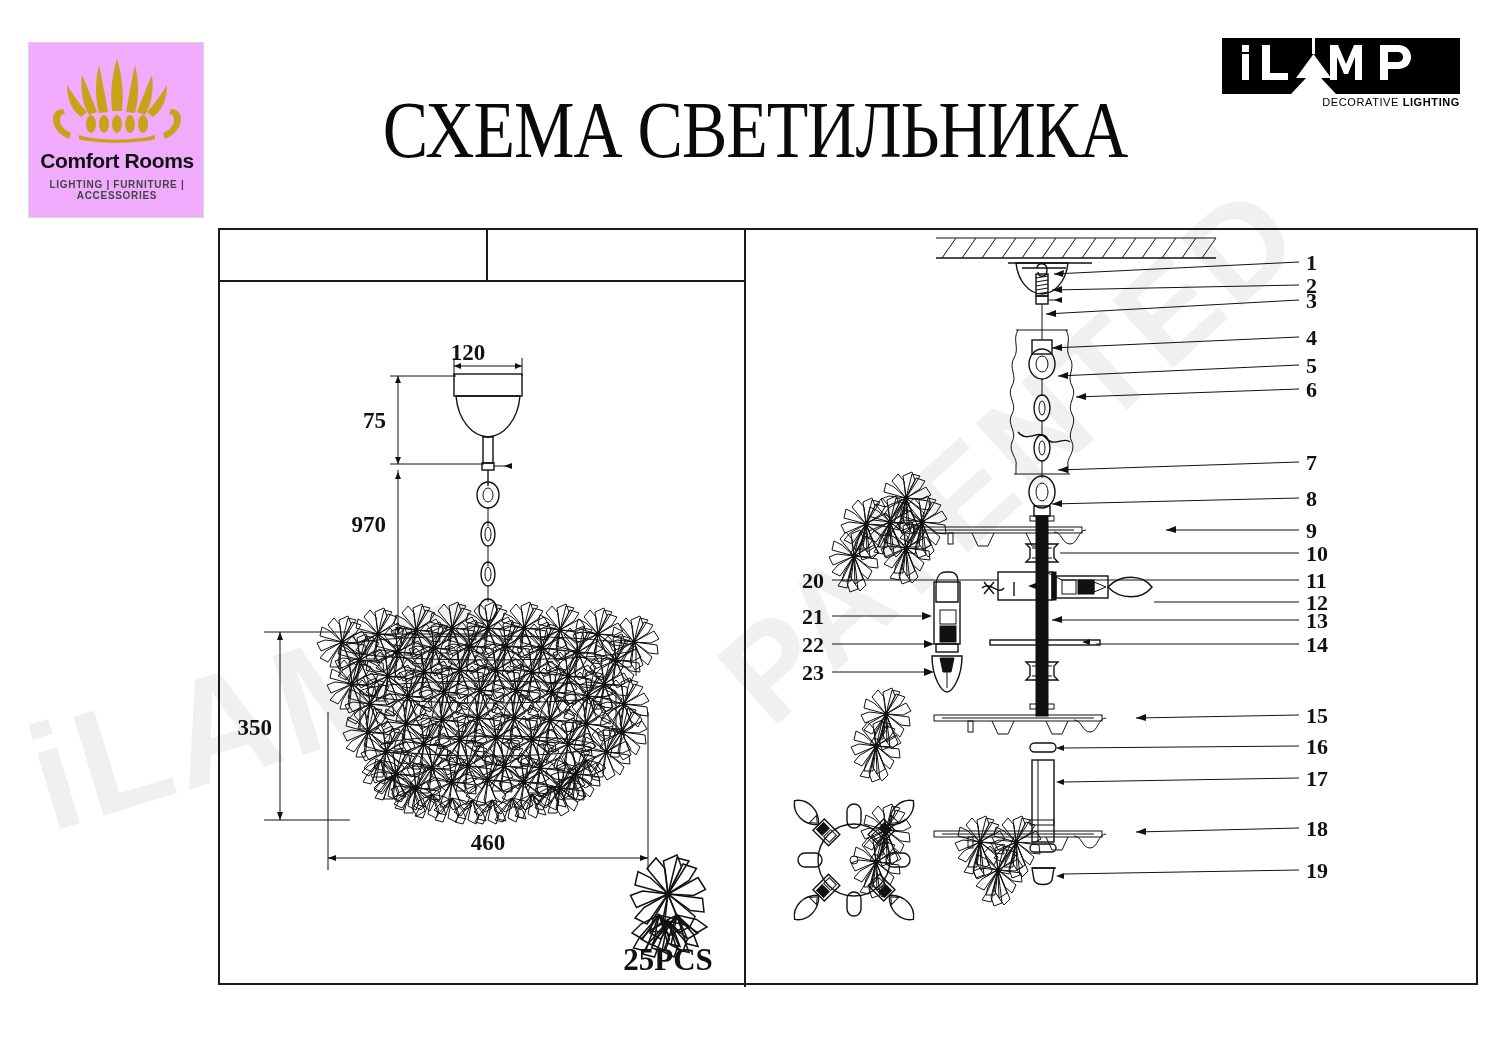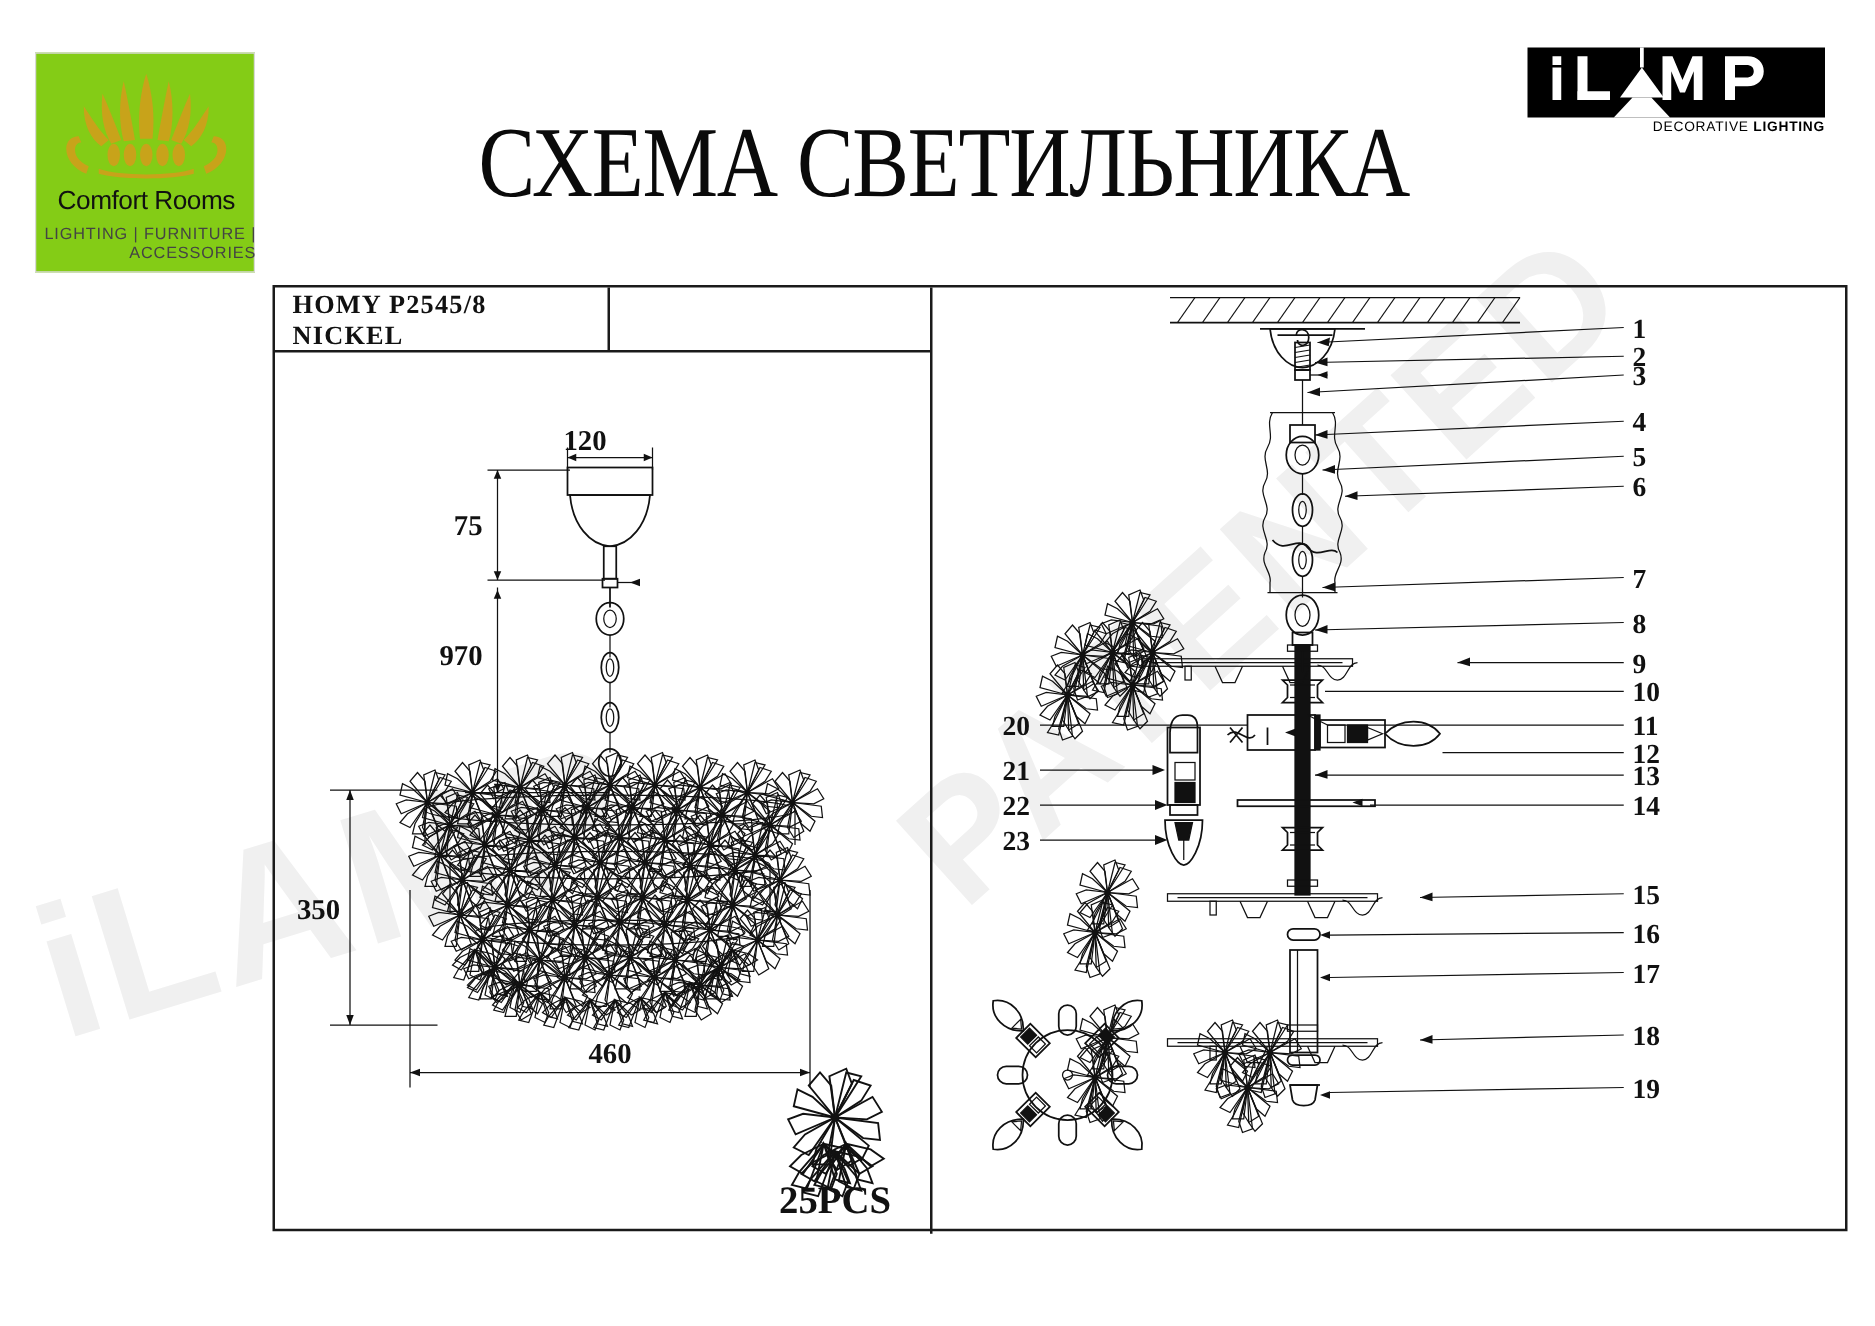--- a/index.html
+++ b/index.html
@@ -38,36 +38,37 @@
     font-size:132px;
     transform:rotate(-42deg);
     transform-origin:left top;
   }
 
   
   #brand-logo{
     position:absolute;left:28px;top:42px;
     width:176px;height:176px;
     border:1px solid #d8d8d8;
-    background:#84cc16;
+    background:#f0abfc;
     z-index:5;
     box-sizing:border-box;
+    font-weight:bold;
   }
   #brand-crown{position:absolute;left:0;top:12px;width:176px;height:92px;}
   #brand-name{
     position:absolute;left:0;top:106px;width:176px;
     text-align:center;
     font-family:"Liberation Sans",sans-serif;
     font-size:21px;color:#111;letter-spacing:-0.4px;
   }
   #brand-tag{
     position:absolute;left:0;top:136px;width:176px;
-    text-align:right;
+    text-align:center;
     font-family:"Liberation Sans",sans-serif;
-    font-size:13px;color:#444;letter-spacing:0.7px;
+    font-size:10px;color:#444;letter-spacing:0.7px;
   }
 
   
   #ilamp-logo{position:absolute;left:1222px;top:38px;width:258px;height:78px;z-index:5;}
   #ilamp-box{position:absolute;left:0;top:0;width:238px;height:56px;background:#000;}
   #ilamp-word{
     position:absolute;left:0;top:0;width:238px;height:56px;
   }
   #ilamp-sub{
     position:absolute;left:0;top:58px;width:238px;
@@ -200,21 +201,20 @@
     </svg>
     <div id="ilamp-sub"><span>DECORATIVE </span><span class="bold">LIGHTING</span></div>
   </div>
 
   <div id="page-title">СХЕМА СВЕТИЛЬНИКА</div>
 
   <div id="frame">
     <div id="divider-v"></div>
     <div id="divider-h"></div>
     <div id="divider-v2"></div>
-    <div class="hdr-cell" id="hdr-model">HOMY P2545/8 NICKEL</div>
   </div>
 
   <svg id="left-pane" viewBox="0 0 522 703">
 
     <defs>
 
       <g id="floret">
         <g class="ln thin">
           <path d="M0 0 L-3 -22 L6 -26 L9 -18 Z"></path>
           <path d="M0 0 L10 -20 L19 -17 L14 -9 Z"></path>

